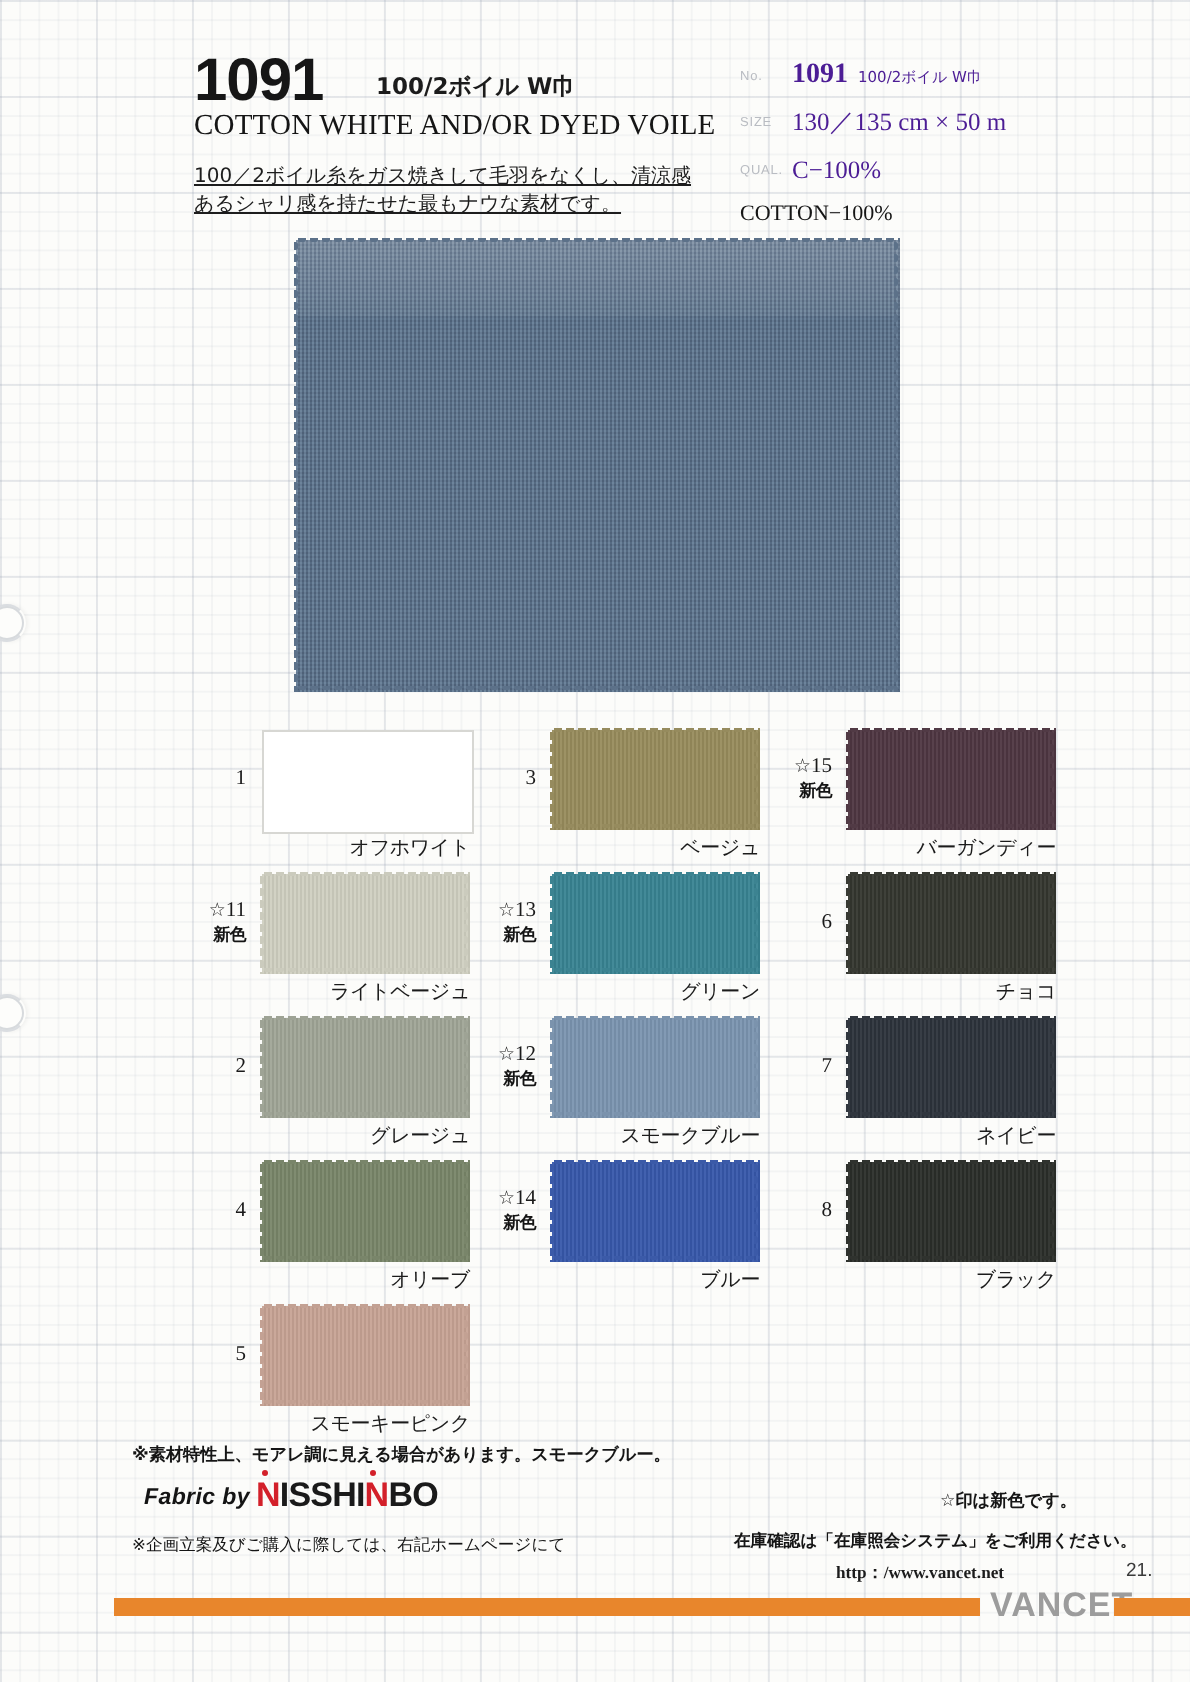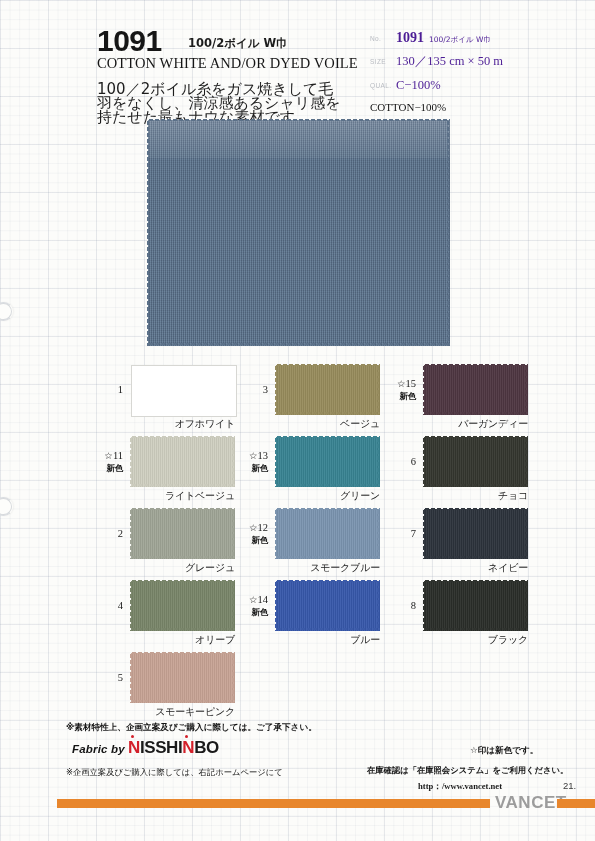--- a/index.html
+++ b/index.html
@@ -41,21 +41,21 @@
   #hdr-jp{
     position:absolute;left:188px;top:36px;
     font-family:"DejaVu Sans",sans-serif;font-size:11.5px;font-weight:bold;color:#1c1c1c;
   }
   #hdr-en{
     position:absolute;left:97px;top:55px;
     font-family:"Liberation Serif",serif;font-size:14.5px;color:#151515;letter-spacing:.1px;
   }
   #desc{
     position:absolute;left:97px;top:82px;width:250px;
-    font-family:"DejaVu Sans",sans-serif;font-size:15px;line-height:14px;color:#1d1d1d;
+    font-family:"DejaVu Sans",sans-serif;font-size:10px;line-height:14px;color:#1d1d1d;text-decoration:underline;
   }
 
   
   .spec-row{position:absolute;left:370px;font-size:0;}
   .spec-lbl{
     display:inline-block;width:26px;
     font-family:"Liberation Sans",sans-serif;font-size:6.5px;
     color:#b9bcc2;letter-spacing:.4px;vertical-align:middle;
   }
   .spec-val{
@@ -352,21 +352,21 @@
           <div class="edge-top" style="background-image: radial-gradient(2.2px at 3px 4px, rgb(47, 50, 46) 97%, transparent 100%); background-size: 6px 8px; background-position: 0px -4px;"></div>
           <div class="edge-bot" style="background-image: radial-gradient(2.2px at 3px 0px, rgb(47, 50, 46) 97%, transparent 100%); background-size: 6px 8px; background-position: 0px 0px;"></div>
           <div class="edge-l" style="background-image: radial-gradient(2.2px at 4px 3px, rgb(47, 50, 46) 97%, transparent 100%); background-size: 8px 6px; background-position: -4px 0px;"></div>
           <div class="edge-r" style="background-image: radial-gradient(2.2px at 0px 3px, rgb(47, 50, 46) 97%, transparent 100%); background-size: 8px 6px; background-position: 0px 0px;"></div>
         </div>
         <div class="sw-name">ブラック</div>
       </div>
     </div>
 </div>
 
-<div id="note-moire">※素材特性上、企画立案及びご購入に際しては。ご了承下さい。</div>
+<div id="note-moire">※素材特性上、モアレ調に見える場合があります。スモークブルー。</div>
 <div id="fabric-by">Fabric by</div>
 <div id="nisshinbo"><span class="r">N</span>ISSHI<span class="r">N</span>BO</div>
 <div id="note-buy">
     <div>※企画立案及びご購入に際しては、右記ホームページにて</div>
   </div>
 <div id="note-star">☆印は新色です。</div>
 <div id="note-stock">在庫確認は「在庫照会システム」をご利用ください。</div>
 <div id="url">http：/www.vancet.net</div>
 <div id="pageno">21.</div>
 <div id="bar-long" style="background: rgb(232, 134, 44);"></div>

